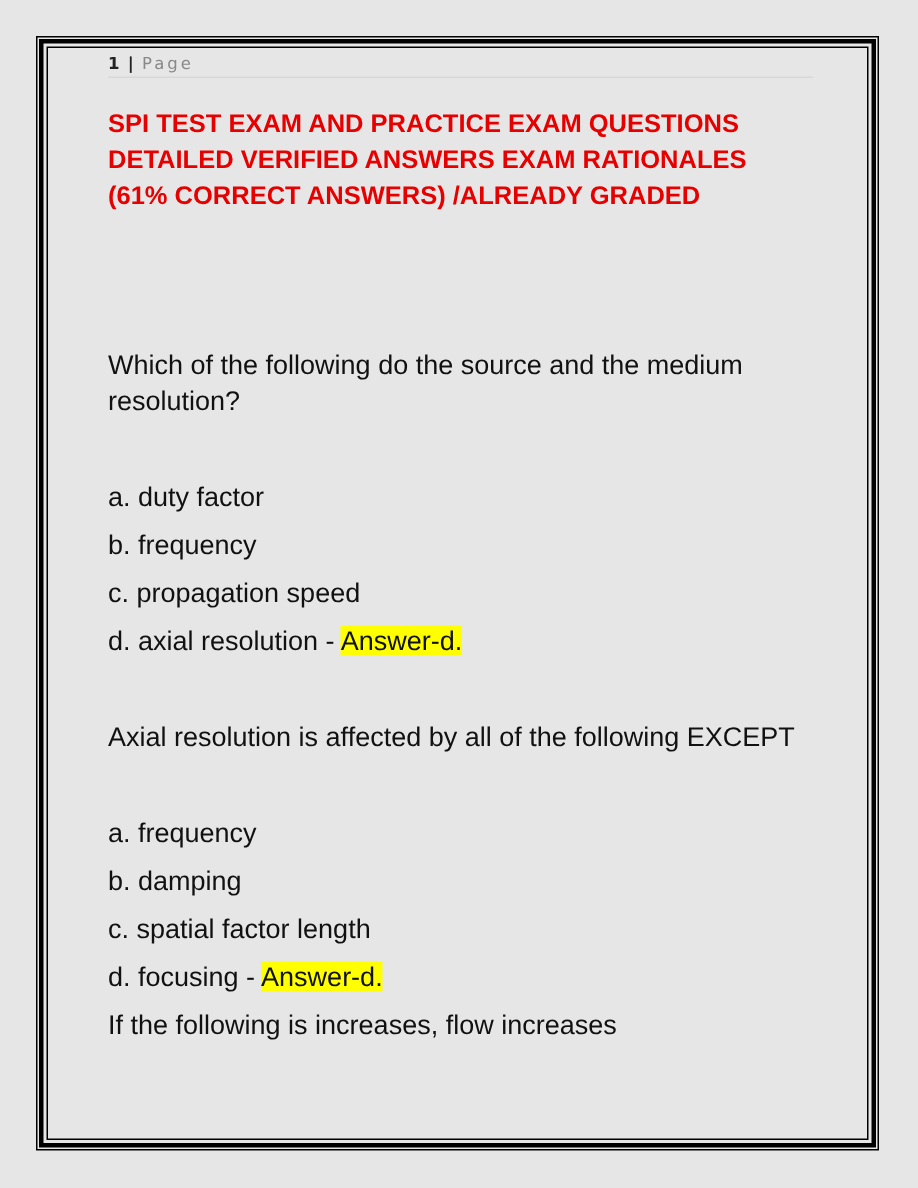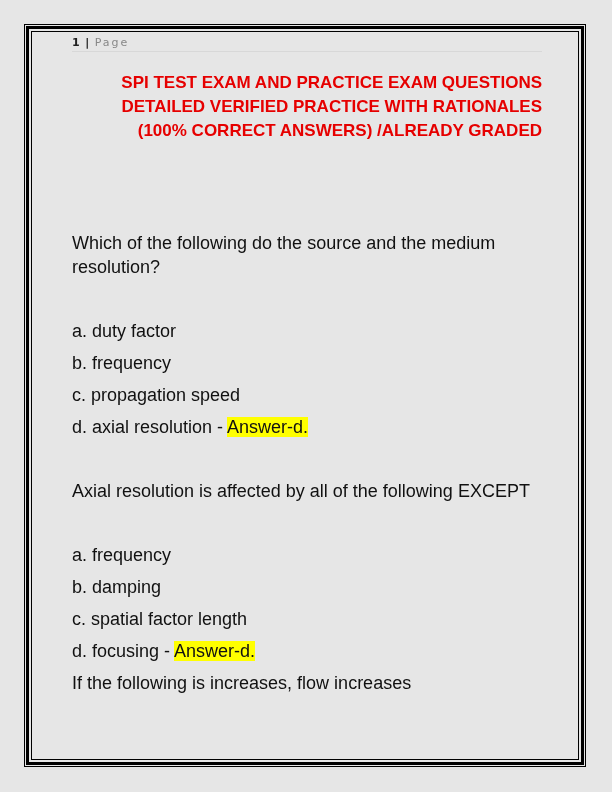--- a/index.html
+++ b/index.html
@@ -55,21 +55,21 @@
     }
     .page-header .num { font-weight: bold; color: #222; }
     .page-header .sep { font-weight: bold; color: #222; margin: 0 2px; }
     .page-header .word { color: #888; letter-spacing: 2px; }
 
     .title {
       position: absolute;
       left: 72px;
       top: 71px;
       width: 470px;
-      text-align: right;
+      text-align: left;
       color: #e60000;
       font-weight: bold;
       font-size: 17px;
       line-height: 24.2px;
     }
     .title .line { display: block; white-space: nowrap; }
 
     .body-text {
       position: absolute;
       left: 72px;
@@ -91,22 +91,22 @@
 <div class="frame-inner"></div>
 
 <div class="page-header">
   <span class="num">1</span>
   <span class="sep">|</span>
   <span class="word">Page</span>
 </div>
 
 <div class="title">
   <span class="line">SPI TEST EXAM AND PRACTICE EXAM QUESTIONS</span>
-  <span class="line">DETAILED VERIFIED PRACTICE WITH RATIONALES</span>
-  <span class="line">(100% CORRECT ANSWERS) /ALREADY GRADED</span>
+  <span class="line">DETAILED VERIFIED ANSWERS EXAM RATIONALES</span>
+  <span class="line">(61% CORRECT ANSWERS) /ALREADY GRADED</span>
 </div>
 
 <div class="body-text" style="top:231px;">Which of the following do the source and the medium</div>
 <div class="body-text" style="top:255px;">resolution?</div>
 
 <div class="body-text" style="top:319px;">a. duty factor</div>
 <div class="body-text" style="top:351px;">b. frequency</div>
 <div class="body-text" style="top:383px;">c. propagation speed</div>
 <div class="body-text" style="top:415px;"><span>d. axial resolution - </span><span class="hl">Answer-d.</span></div>
 

